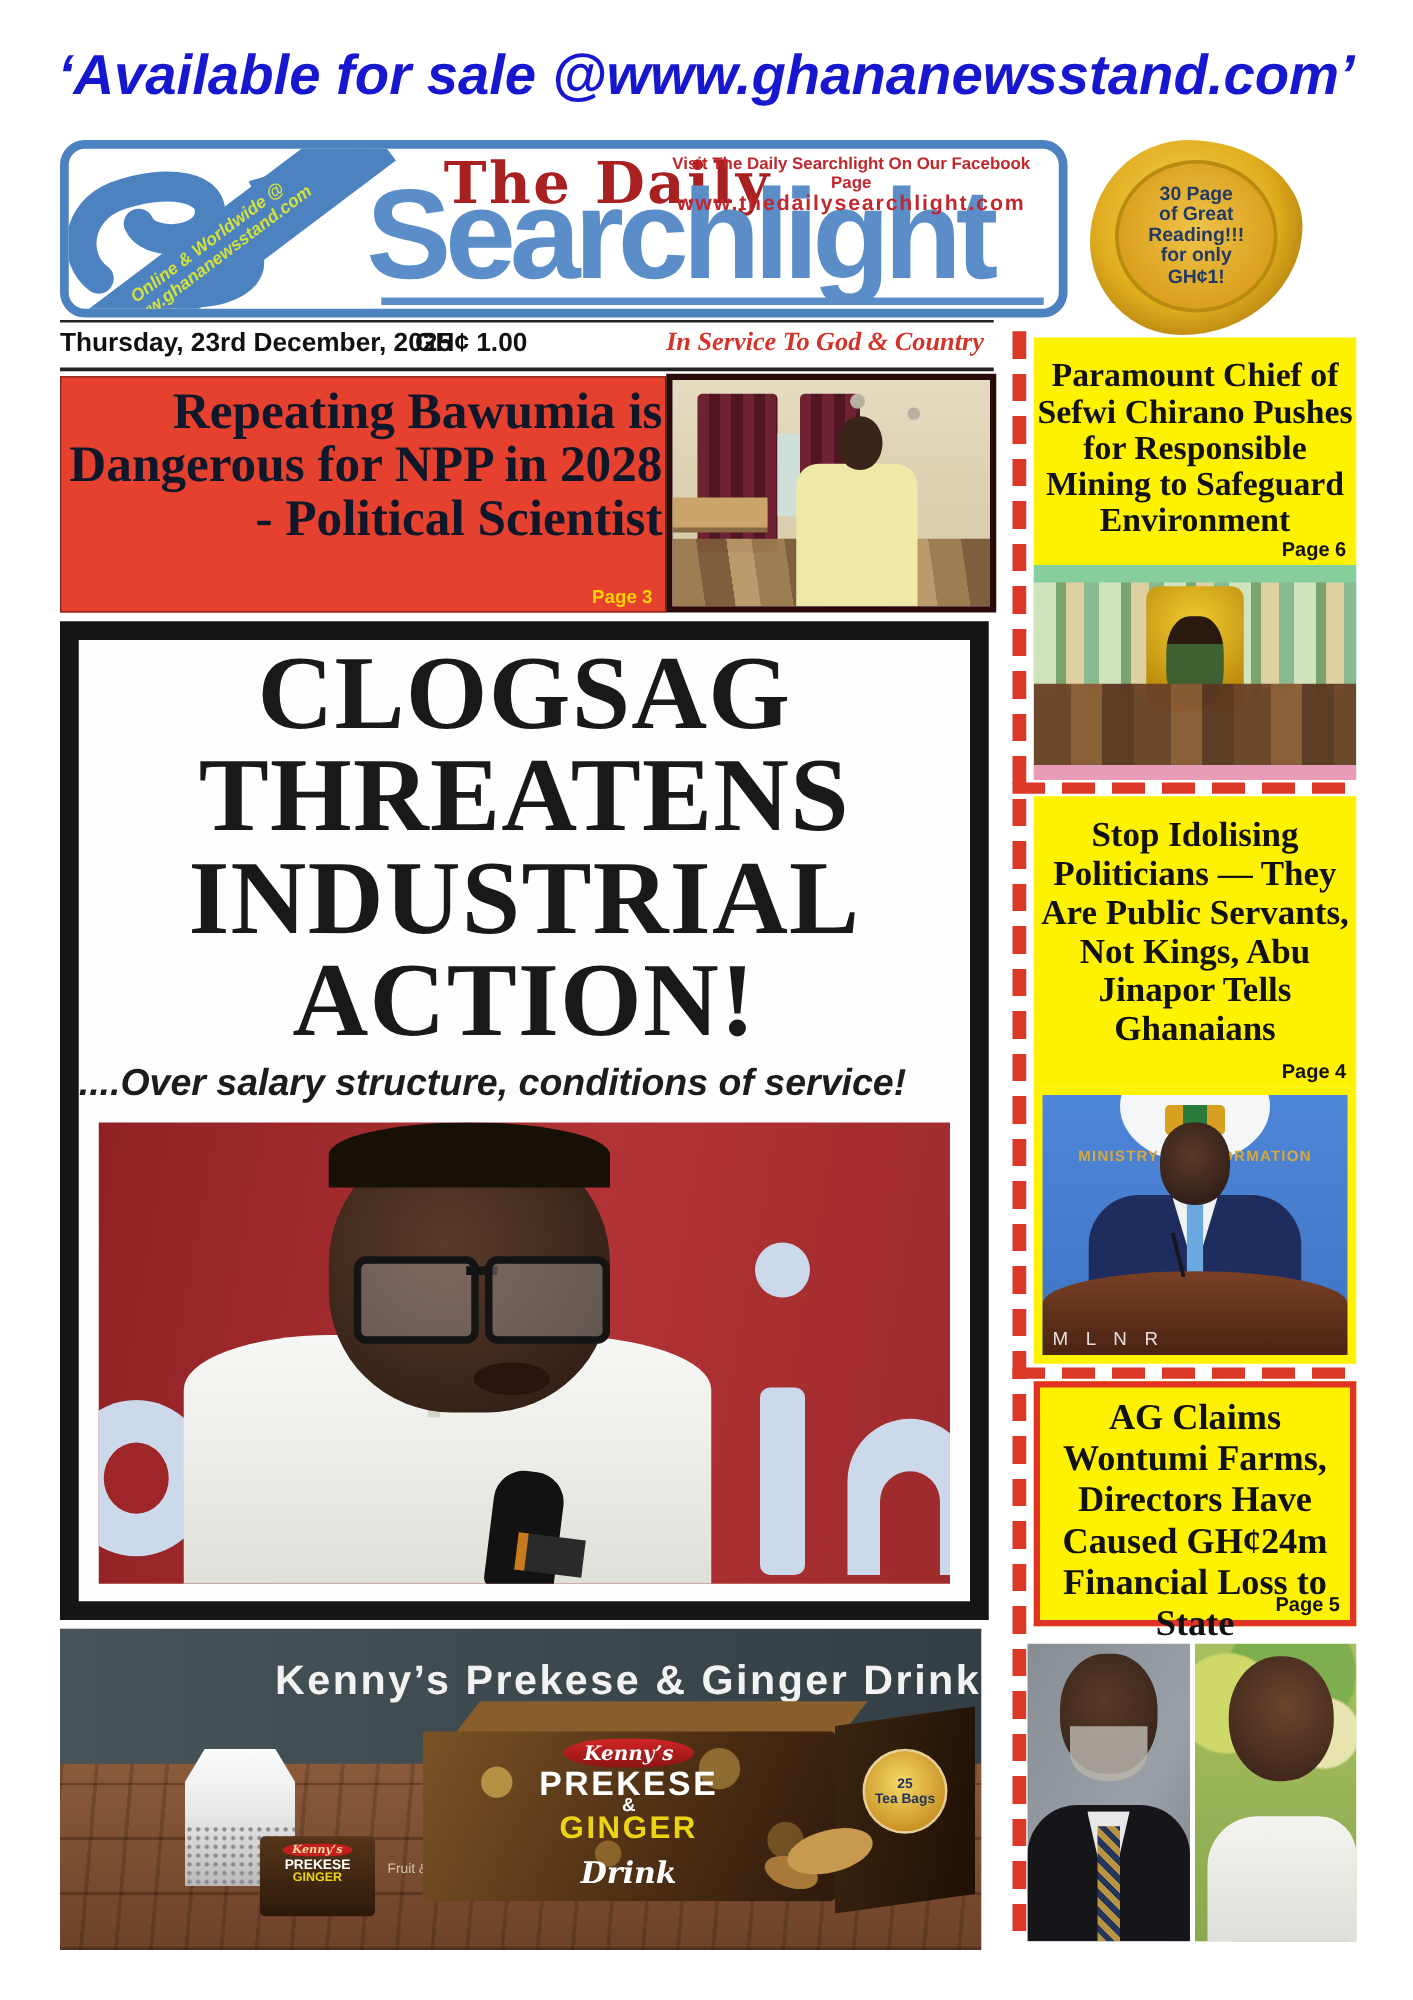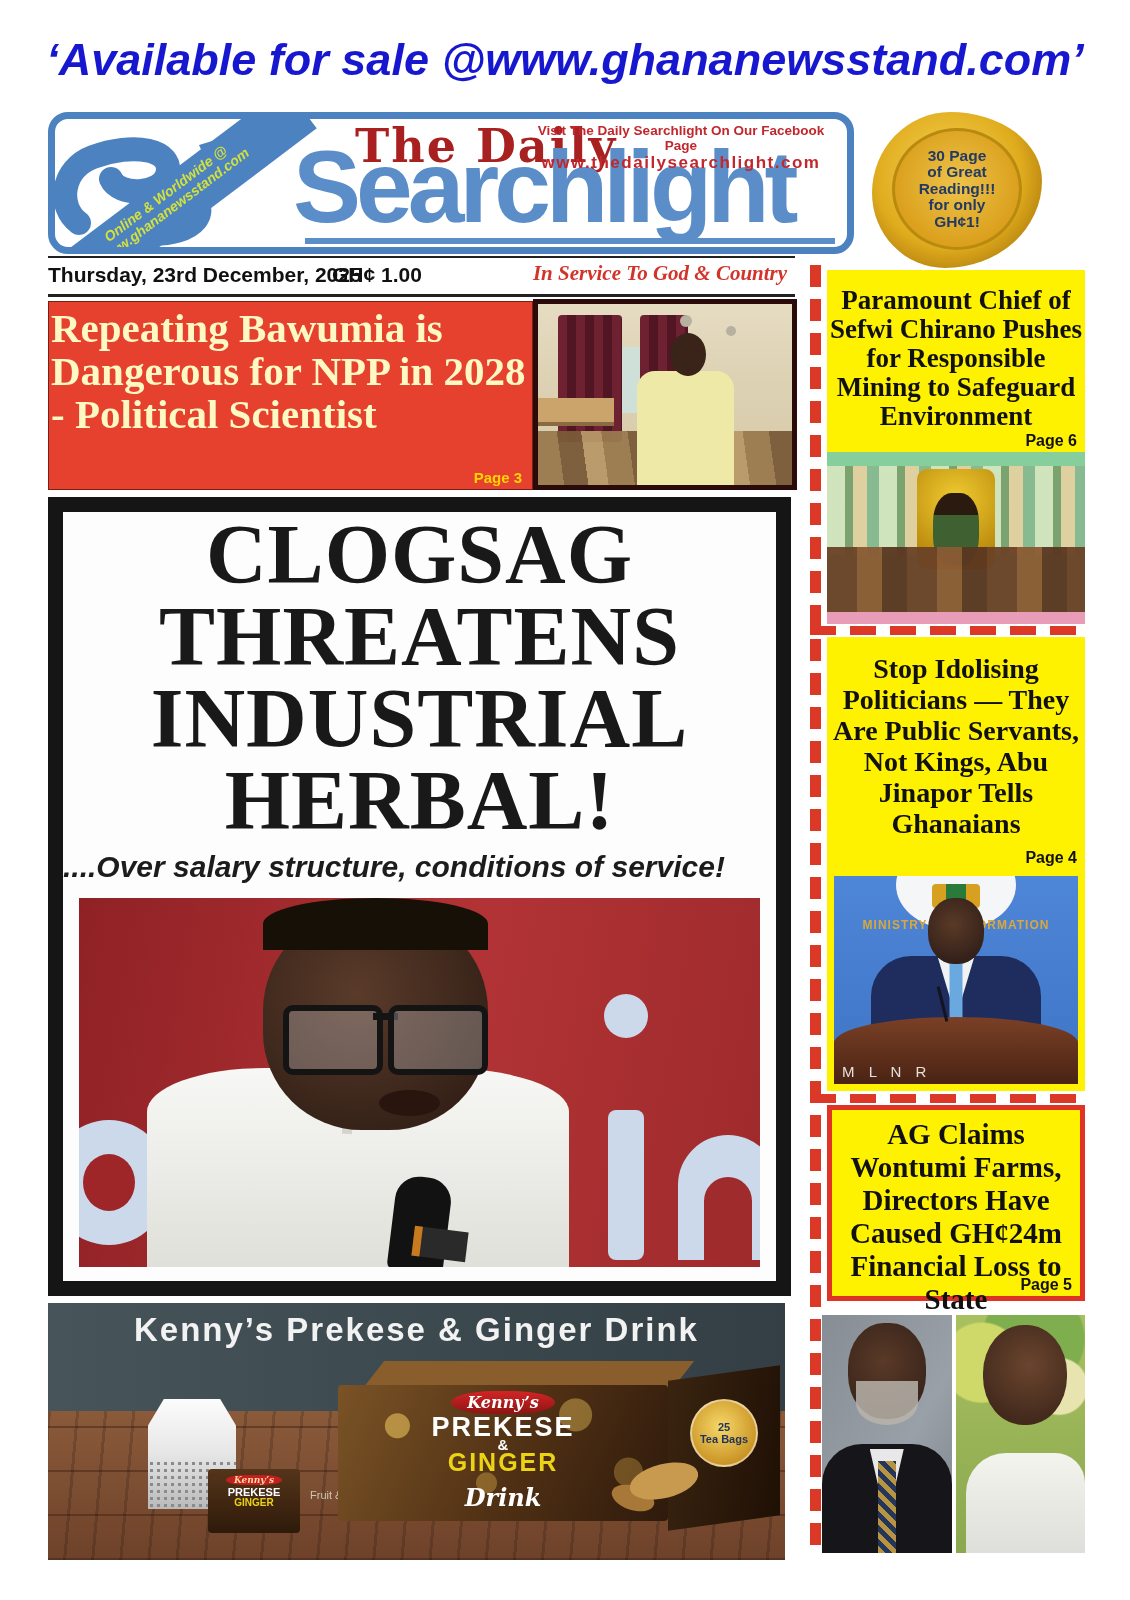--- a/index.html
+++ b/index.html
@@ -39,21 +39,21 @@
   
   .rule1{left:48px;top:256px;width:747px;height:2px;background:#222;}
   .rule2{left:48px;top:294px;width:747px;height:3px;background:#222;}
   .dl-date{left:48px;top:263px;font:700 21px "Liberation Sans",sans-serif;color:#111;}
   .dl-price{left:332px;top:263px;font:700 21px "Liberation Sans",sans-serif;color:#111;}
   .dl-motto{left:530px;top:261px;width:260px;text-align:center;color:#d2342a;
             font:italic 700 21px "Liberation Serif",serif;}
 
   
   .lead-box{left:48px;top:301px;width:483px;height:187px;background:#e6402f;border:1px solid #7a1f14;}
-  .lead-headline{position:absolute;left:2px;right:2px;top:5px;text-align:left;color:#fef9c3;
+  .lead-headline{position:absolute;left:2px;right:2px;top:5px;text-align:right;color:#0f172a;
                  font:700 41px "Liberation Serif",serif;line-height:43px;}
   .lead-page{position:absolute;right:10px;bottom:3px;color:#ffd400;
              font:700 15px "Liberation Sans",sans-serif;}
 
   
   .lead-photo{left:533px;top:299px;width:254px;height:181px;border:5px solid #2b0a0a;
               background:linear-gradient(#e6dcc2 0%,#ddd2b4 40%,#d6c9a8 100%);overflow:hidden;}
   .lp-curtain-l{position:absolute;left:8%;top:6%;width:25%;height:70%;
       background:repeating-linear-gradient(90deg,#6e2130 0 9px,#521523 9px 18px);border-radius:4px;}
   .lp-curtain-m{position:absolute;left:40%;top:6%;width:19%;height:66%;
@@ -106,21 +106,21 @@
 
   
   .ad-box{left:48px;top:1303px;width:737px;height:257px;overflow:hidden;background:#3f4c4f;}
   .ad-sky{position:absolute;left:0;top:0;width:100%;height:42%;
       background:linear-gradient(90deg,#47555a 0%,#3a474c 60%,#333f44 100%);}
   .ad-wood{position:absolute;left:0;top:42%;width:100%;height:58%;
       background:linear-gradient(#8a5a3a 0%,#6e422a 100%);}
   .ad-wood::after{content:"";position:absolute;inset:0;
       background:repeating-linear-gradient(95deg, rgba(0,0,0,.16) 0 3px, transparent 3px 28px),
                  repeating-linear-gradient(0deg, rgba(60,30,15,.45) 0 2px, transparent 2px 44px);}
-  .ad-title{position:absolute;left:0;right:0;top:8px;text-align:center;color:#f2f2f2;
+  .ad-title{position:absolute;left:0;right:0;top:22px;text-align:right;color:#f2f2f2;
       font:700 33px "Liberation Sans",sans-serif;letter-spacing:2px;}
   .prod{position:absolute;left:290px;top:56px;width:460px;height:170px;}
   .pb-top{position:absolute;left:36px;top:2px;width:310px;height:26px;background:#8a5e2c;transform:skewX(-38deg);}
   .pb-front{position:absolute;left:0;top:26px;width:330px;height:136px;border-radius:4px;text-align:center;
       background:radial-gradient(circle at 18% 30%, rgba(244,204,96,.55) 0 12px, transparent 13px),
                  radial-gradient(circle at 72% 22%, rgba(244,204,96,.40) 0 16px, transparent 17px),
                  radial-gradient(circle at 45% 72%, rgba(240,190,80,.35) 0 10px, transparent 11px),
                  radial-gradient(circle at 88% 64%, rgba(240,190,80,.30) 0 14px, transparent 15px),
                  linear-gradient(115deg,#7a5326 0%,#503014 55%,#2e1a0c 100%);}
   .pb-side{position:absolute;left:330px;top:14px;width:112px;height:150px;transform:skewY(-8deg);
@@ -295,21 +295,21 @@
     <div class="lp-clutter"></div>
     <div class="lp-shirt"></div>
     <div class="lp-head"></div>
   </div>
 
   <div class="abs main-box">
     <div class="main-headline">
       <div>CLOGSAG</div>
       <div>THREATENS</div>
       <div>INDUSTRIAL</div>
-      <div>HERBAL!</div>
+      <div>ACTION!</div>
     </div>
     <div class="main-sub">....Over salary structure, conditions of service!</div>
     <div class="main-photo">
       <div class="mp-ltr-a"></div>
       <div class="mp-ltr-ibar"></div>
       <div class="mp-ltr-idot"></div>
       <div class="mp-ltr-n"></div>
       <div class="mp-shirt"></div>
       <div class="mp-collar"></div>
       <div class="mp-head"></div>

